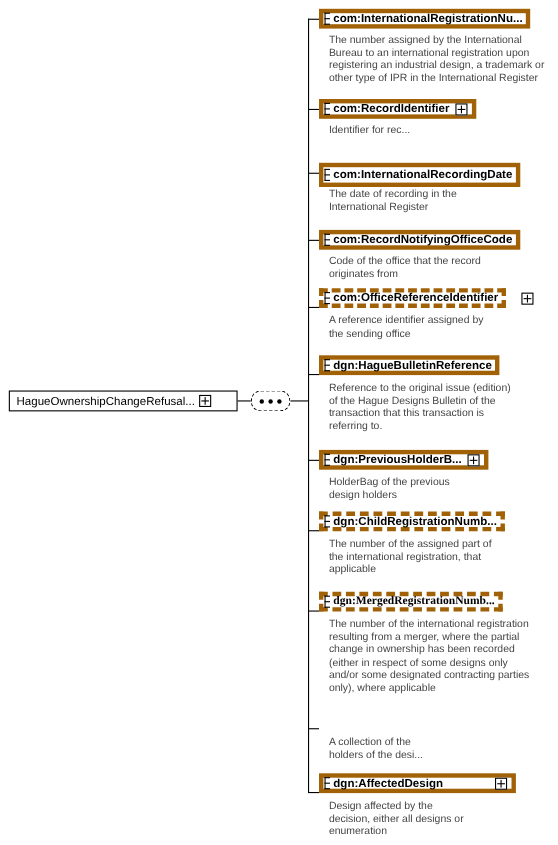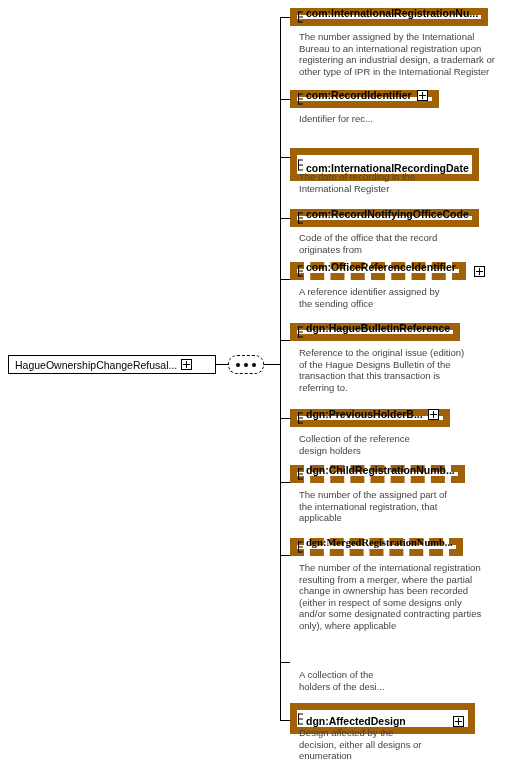--- a/index.html
+++ b/index.html
@@ -11,26 +11,26 @@
     overflow:hidden;
     position:relative;
   }
   #diagram{position:absolute;left:0;top:0;width:507px;height:768px;}
 
   
   .node{
     position:absolute;
     box-sizing:border-box;
     background:#ffffff;
-    border:7px solid #a16207;
+    border:4px solid #a16207;
     font-size:10.5px;
     line-height:12px;
     white-space:nowrap;
     display:flex;
-    align-items:flex-end;
+    align-items:center;
   }
   .node .nodelabel{
     display:inline-block;
     padding-left:4px;
     padding-right:3px;
   }
   .node.dashed{border-style:dashed;}
   .node.bold .nodelabel{font-weight:bold;}
 
   
@@ -157,21 +157,21 @@
         <i class="b b2"></i>
         <i class="b b3"></i>
         <i class="b b4"></i>
       </span>
     <span class="nodelabel" style="padding-left:9px;">com:RecordIdentifier</span>
     <span class="plus"></span>
   </div>
   <div class="desc" style="left:299px;top:113px;width:205px;">Identifier for rec...</div>
 
   <div class="ln h" style="left:280px;top:157px;width:10px;"></div>
-  <div class="node bold" style="left:290px;top:148px;height:33px;">
+  <div class="node bold" style="left:290px;top:148px;height:22px;">
     <span class="emark">
         <i class="b b1"></i>
         <i class="b b2"></i>
         <i class="b b3"></i>
         <i class="b b4"></i>
       </span>
     <span class="nodelabel" style="padding-left:9px;">com:InternationalRecordingDate</span>
   </div>
   <div class="desc" style="left:299px;top:171px;width:205px;">The date of recording in the
 International Register</div>
@@ -222,21 +222,21 @@
   <div class="node bold" style="left:290px;top:409px;height:18px;">
     <span class="emark">
         <i class="b b1"></i>
         <i class="b b2"></i>
         <i class="b b3"></i>
         <i class="b b4"></i>
       </span>
     <span class="nodelabel" style="padding-left:9px;">dgn:PreviousHolderB...</span>
     <span class="plus"></span>
   </div>
-  <div class="desc" style="left:299px;top:433px;width:205px;">Collection of the reference
+  <div class="desc" style="left:299px;top:433px;width:205px;">HolderBag of the previous
 design holders</div>
 
   <div class="ln h" style="left:280px;top:482px;width:10px;"></div>
   <div class="node bold dashed" style="left:290px;top:465px;height:18px;">
     <span class="emark">
         <i class="b b1"></i>
         <i class="b b2"></i>
         <i class="b b3"></i>
         <i class="b b4"></i>
       </span>
@@ -261,21 +261,21 @@
 change in ownership has been recorded
 (either in respect of some designs only
 and/or some designated contracting parties
 only), where applicable</div>
 
   <div class="ln h" style="left:280px;top:662px;width:10px;"></div>
   <div class="desc" style="left:299px;top:669px;width:205px;">A collection of the
 holders of the desi...</div>
 
   <div class="ln h" style="left:280px;top:720px;width:10px;"></div>
-  <div class="node bold" style="left:290px;top:703px;height:31px;gap:42px;">
+  <div class="node bold" style="left:290px;top:703px;height:18px;gap:42px;">
     <span class="emark">
         <i class="b b1"></i>
         <i class="b b2"></i>
         <i class="b b3"></i>
         <i class="b b4"></i>
       </span>
     <span class="nodelabel" style="padding-left:9px;">dgn:AffectedDesign</span>
     <span class="plus"></span>
   </div>
   <div class="desc" style="left:299px;top:727px;width:205px;">Design affected by the

